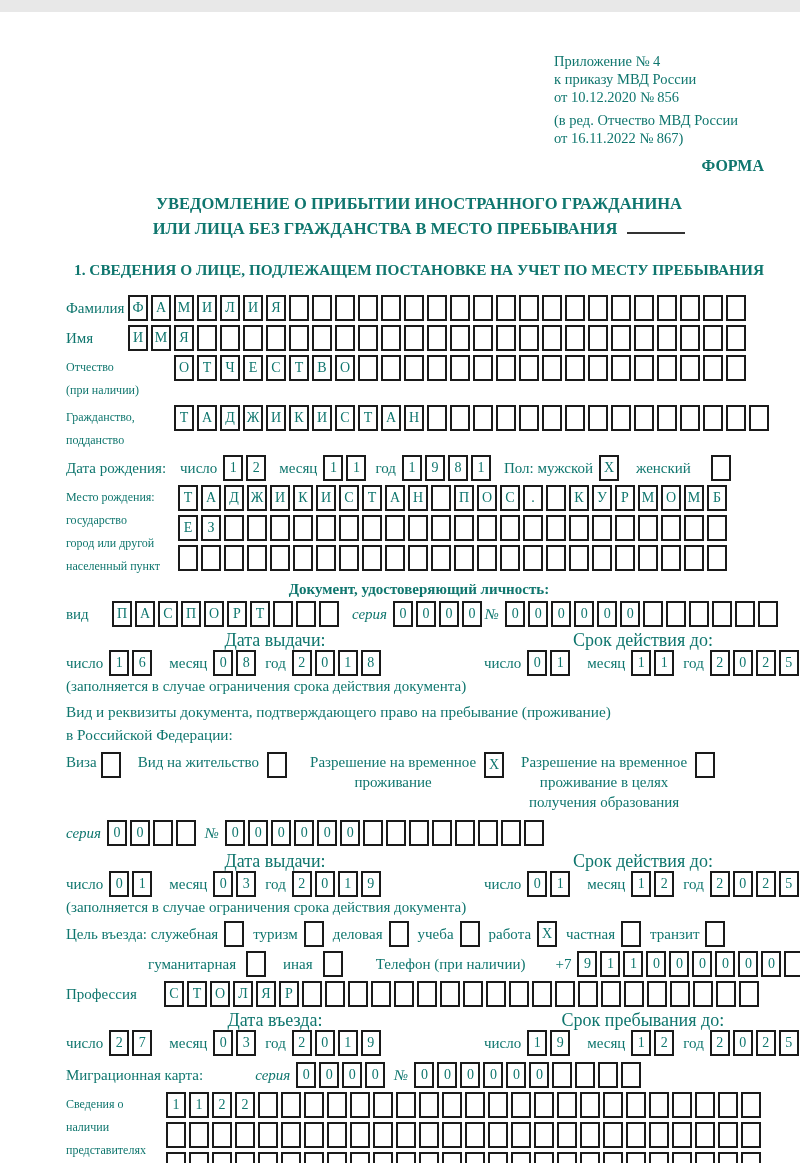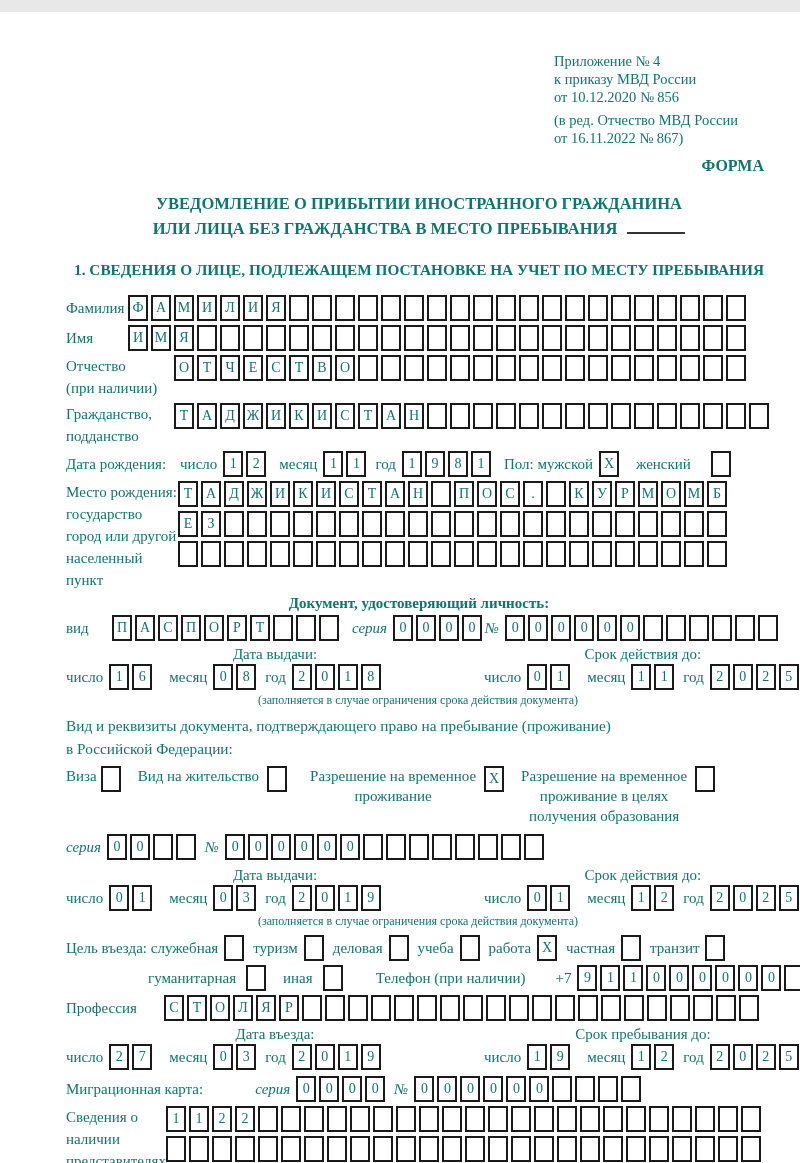--- a/index.html
+++ b/index.html
@@ -12,44 +12,44 @@
   .appendix .gap { margin-top:5px; }
   .forma { text-align:right; font-weight:bold; font-size:16px; padding-right:8px; margin-top:10px; }
   .title { text-align:center; font-weight:bold; font-size:16.5px; line-height:25px; margin-top:16px; }
   .blank-line { display:inline-block; width:58px; border-bottom:2px solid #333; height:12px; margin-left:10px; }
   .sec-heading { text-align:center; font-weight:bold; font-size:15.3px; margin-top:20px; }
   .doc-heading { text-align:center; font-weight:bold; font-size:15px; margin-top:2px; margin-bottom:3px; }
 
   .row { display:flex; align-items:center; margin-bottom:4px; }
   .row.top { align-items:flex-start; }
   .lbl { font-size:15px; line-height:22px; flex:0 0 auto; }
-  .lbl2 { font-size:15px; line-height:22px; }
+  .lbl2 { font-size:12px; line-height:22px; }
   .boxes { display:inline-flex; flex:0 0 auto; }
   .cell {
     display:inline-block; box-sizing:border-box; width:20px; height:26px;
     border:2px solid #1a1a1a; margin-right:3px; text-align:center;
     font-size:14px; line-height:22px; flex:0 0 auto; background:#fff;
   }
   .w-small  { width:62px; }
   .w-pat    { width:108px; }
   .w-cit    { width:108px; }
   .w-birth  { width:112px; }
   .w-vid    { width:46px; }
   .w-prof   { width:98px; }
   .w-rep    { width:100px; }
   .ml6 { margin-left:6px; } .ml10 { margin-left:10px; } .ml14 { margin-left:14px; }
   .ml20 { margin-left:20px; } .ml30 { margin-left:30px; }
   .mr6 { margin-right:6px;font-style:italic; }
 
   .dg-wrap { display:flex; margin-bottom:2px; }
   .dategroup { flex:0 0 auto; }
-  .dategroup .dg-label { text-align:center; font-size:15px; line-height:19px; }
+  .dategroup .dg-label { text-align:center; font-size:18px; line-height:19px; }
   .dategroup .dg-row { display:flex; align-items:center; }
   .dg-left { width:418px; }
-  .note { text-align:center; font-size:12px; line-height:17px; margin-bottom:5px; padding-right:2px; }
+  .note { text-align:left; font-size:15px; line-height:17px; margin-bottom:5px; padding-right:2px; }
   .plain { font-size:15.3px; line-height:23px; }
 
   .opt { display:flex; align-items:flex-start; }
   .opt .opt-label { font-size:15px; line-height:20px; text-align:center; }
   .opt .boxes { margin-left:8px; }
 
   .stack { display:flex; flex-direction:column; }
   .stack .boxes { margin-bottom:4px; }
 </style>
 </head>

